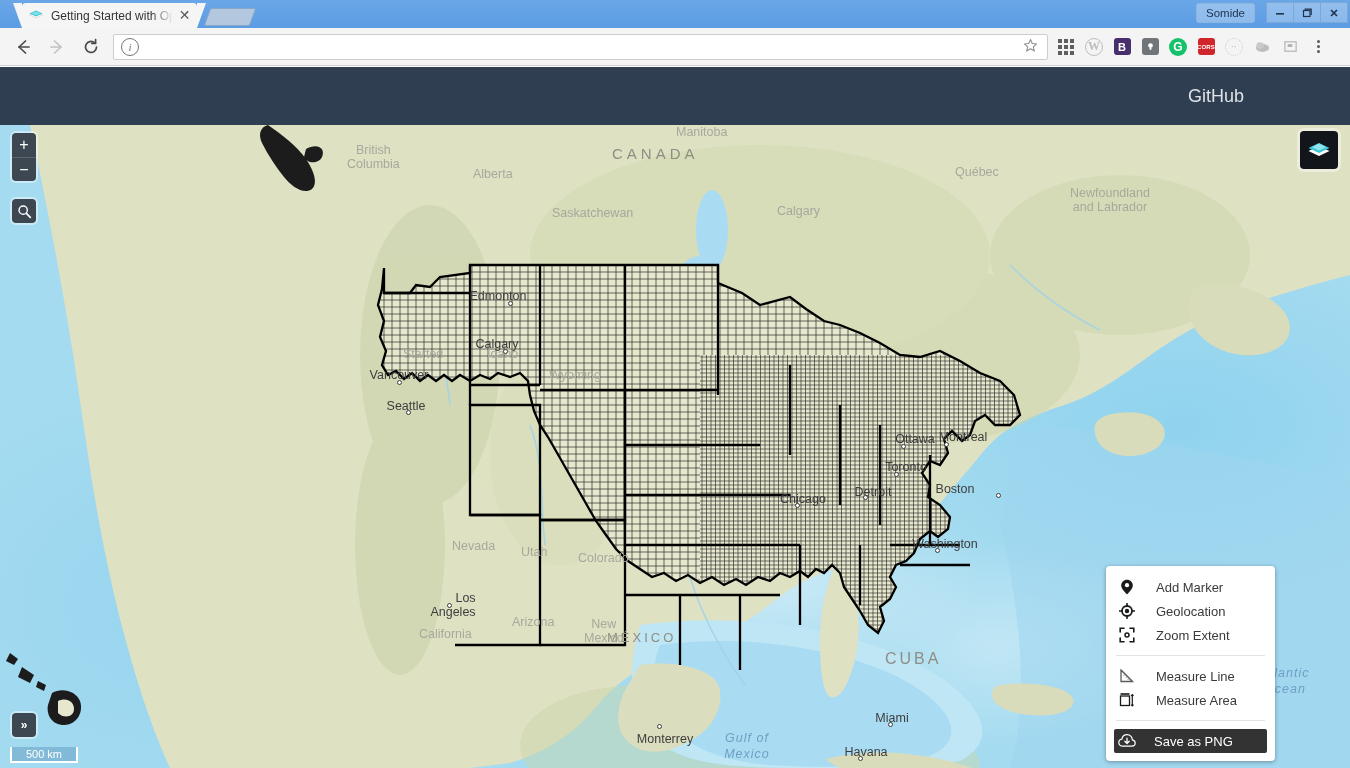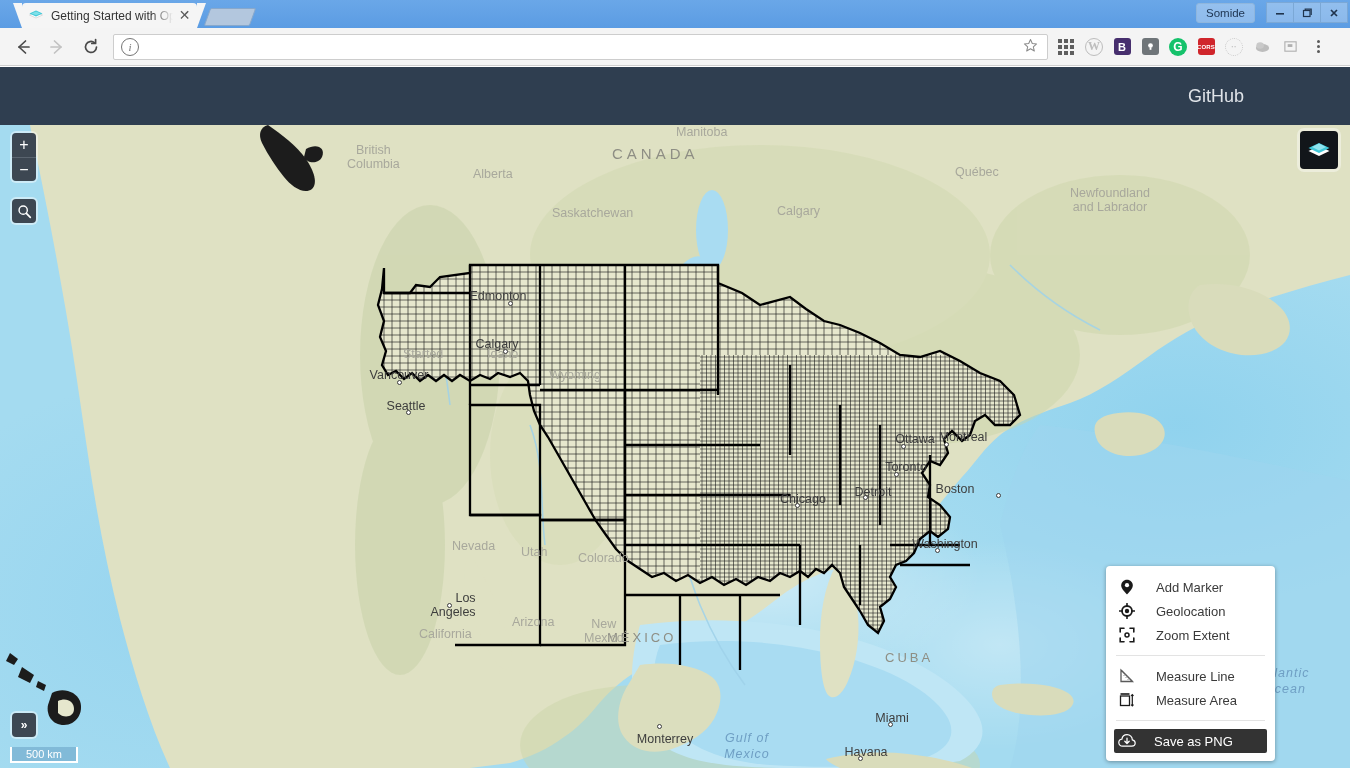--- a/index.html
+++ b/index.html
@@ -479,21 +479,21 @@
         <path d="M22,542 L34,550 L30,558 L18,552 Z"></path>
         <path d="M38,556 L46,560 L44,566 L36,562 Z"></path>
         <path d="M52,568 C62,562 76,566 80,576 C84,588 76,600 64,600 C52,600 46,590 48,580 Z"></path>
         <path d="M58,576 C66,572 74,576 74,584 C74,592 64,594 58,588 Z" fill="#e6e7cd"></path>
       </g>
     </svg>
 
     <div id="label-layer">
         <div class="maplabel lbl-country" style="left: 612px; top: 20px; font-size: 15px; letter-spacing: 4px;">CANADA</div>
         <div class="maplabel lbl-country" style="left: 607px; top: 505px; font-size: 13px; letter-spacing: 3px;">MÉXICO</div>
-        <div class="maplabel lbl-country" style="left: 885px; top: 525px; font-size: 13px; letter-spacing: 3px;">CUBA</div>
+        <div class="maplabel lbl-country" style="left: 885px; top: 525px; font-size: 16px; letter-spacing: 3px;">CUBA</div>
         <div class="maplabel lbl-state" style="left: 347px; top: 18px; text-align: center; line-height: 14px;">British
 Columbia</div>
         <div class="maplabel lbl-state" style="left: 473px; top: 22px; text-align: center; line-height: 14px; margin-top: 20px;">Alberta</div>
         <div class="maplabel lbl-state" style="left: 552px; top: 40px; text-align: left; line-height: 14px; margin-top: 41px;">Saskatchewan</div>
         <div class="maplabel lbl-state" style="left: 676px; top: 0px; text-align: center; line-height: 14px;">Manitoba</div>
         <div class="maplabel lbl-state" style="left: 777px; top: 79px; text-align: center; line-height: 14px;">Calgary</div>
         <div class="maplabel lbl-state" style="left: 955px; top: 40px; text-align: center; line-height: 14px;">Québec</div>
         <div class="maplabel lbl-state" style="left: 1070px; top: 61px; text-align: center; line-height: 14px;">Newfoundland
 and Labrador</div>
         <div class="maplabel lbl-state" style="left: 403px; top: 222px; text-align: center; line-height: 14px;">Started</div>

